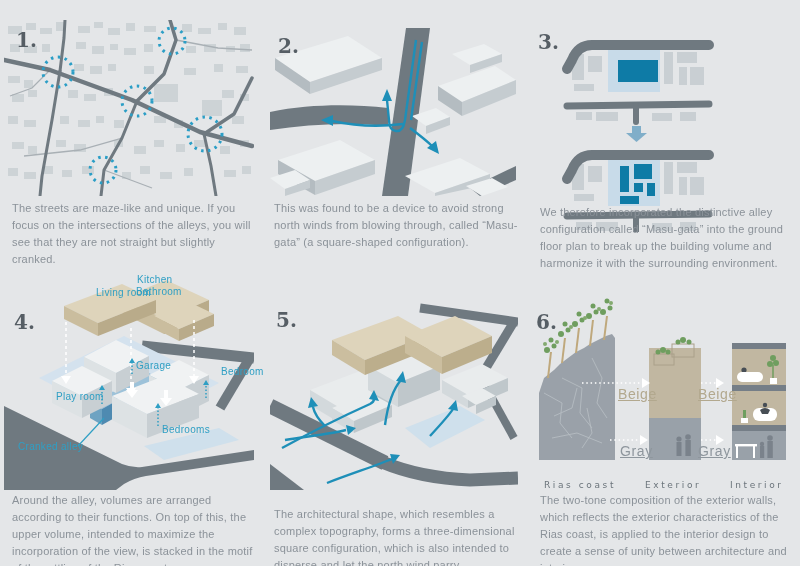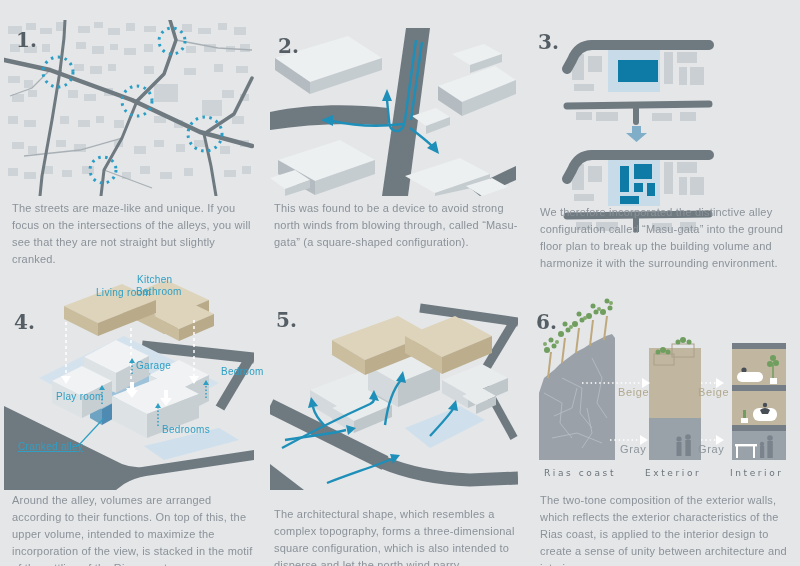--- a/index.html
+++ b/index.html
@@ -6,25 +6,25 @@
   .page{position:relative;width:800px;height:566px;background:#e4e6e8;overflow:hidden;
         font-family:"Liberation Sans",sans-serif;}
   .panel{position:absolute;}
   .num{position:absolute;font-family:"DejaVu Serif",serif;font-weight:bold;
        font-size:20px;color:#565e65;z-index:6;}
   .caption{position:absolute;font-size:11px;line-height:17px;letter-spacing:.2px;
            color:#8b9299;margin:0;z-index:5;}
   .dg{position:absolute;z-index:1;}
   .blabel{position:absolute;font-size:10px;letter-spacing:.3px;color:#2f9fc4;
           white-space:nowrap;z-index:7;}
-  .mlabel{position:absolute;font-size:11px;letter-spacing:.6px;white-space:nowrap;z-index:7;}
+  .mlabel{position:absolute;font-size:14px;letter-spacing:.6px;white-space:nowrap;z-index:7;text-decoration:underline;}
   .mlabel.beige{color:#b2a88e;}
   .mlabel.gray{color:#8e969d;}
   .collabel{position:absolute;font-size:9px;letter-spacing:2.6px;color:#6b747b;
-            font-family:"DejaVu Sans",sans-serif;white-space:nowrap;z-index:7;}
+            font-family:"DejaVu Sans",sans-serif;white-space:nowrap;z-index:7;margin-top:12px;}
 </style>
 </head>
 <body>
 
 <div class="page">
 
   <section class="panel" style="left:4px;top:20px;width:252px;height:240px;">
     <div class="num" style="left:12px;top:8px;">1.</div>
     <svg class="dg" style="left:0;top:0;" width="250" height="176" viewBox="0 0 250 176">
       <g fill="#cdd3d6">
@@ -315,21 +315,21 @@
       </g>
       <path d="M74,168 L100,140" stroke="#2f9fc4" stroke-width="1.2" fill="none"></path>
     </svg>
     <span class="blabel" style="left:133px;top:-4px;">Kitchen</span>
     <span class="blabel" style="left:70px;top:9px;padding-left:22px;">Living room</span>
     <span class="blabel" style="left:132px;top:8px;">Bathroom</span>
     <span class="blabel" style="left:132px;top:82px;">Garage</span>
     <span class="blabel" style="left:52px;top:113px;">Play room</span>
     <span class="blabel" style="left:207px;top:88px;margin-left:10px;">Bedroom</span>
     <span class="blabel" style="left:158px;top:146px;">Bedrooms</span>
-    <span class="blabel" style="left:14px;top:163px;text-decoration:underline;">Cranked alley</span>
+    <span class="blabel" style="left:14px;top:163px;">Cranked alley</span>
     <p class="caption" style="left:8px;top:214px;width:244px;">Around the alley, volumes are arranged according to their functions. On top of this, the upper volume, intended to maximize the incorporation of the view, is stacked in the motif of the rattling of the Rias coast.</p>
   </section>
 
   <section class="panel" style="left:266px;top:278px;width:254px;height:286px;">
     <div class="num" style="left:10px;top:30px;">5.</div>
     <svg class="dg" style="left:4px;top:0;" width="248" height="212" viewBox="0 0 248 212">
       <g stroke="#6f7980" fill="none">
         <path stroke-width="9" d="M150,30 L248,44"></path>
         <path stroke-width="9" d="M245,42 L210,100"></path>
         <path stroke-width="8" d="M212,102 L244,160"></path>

